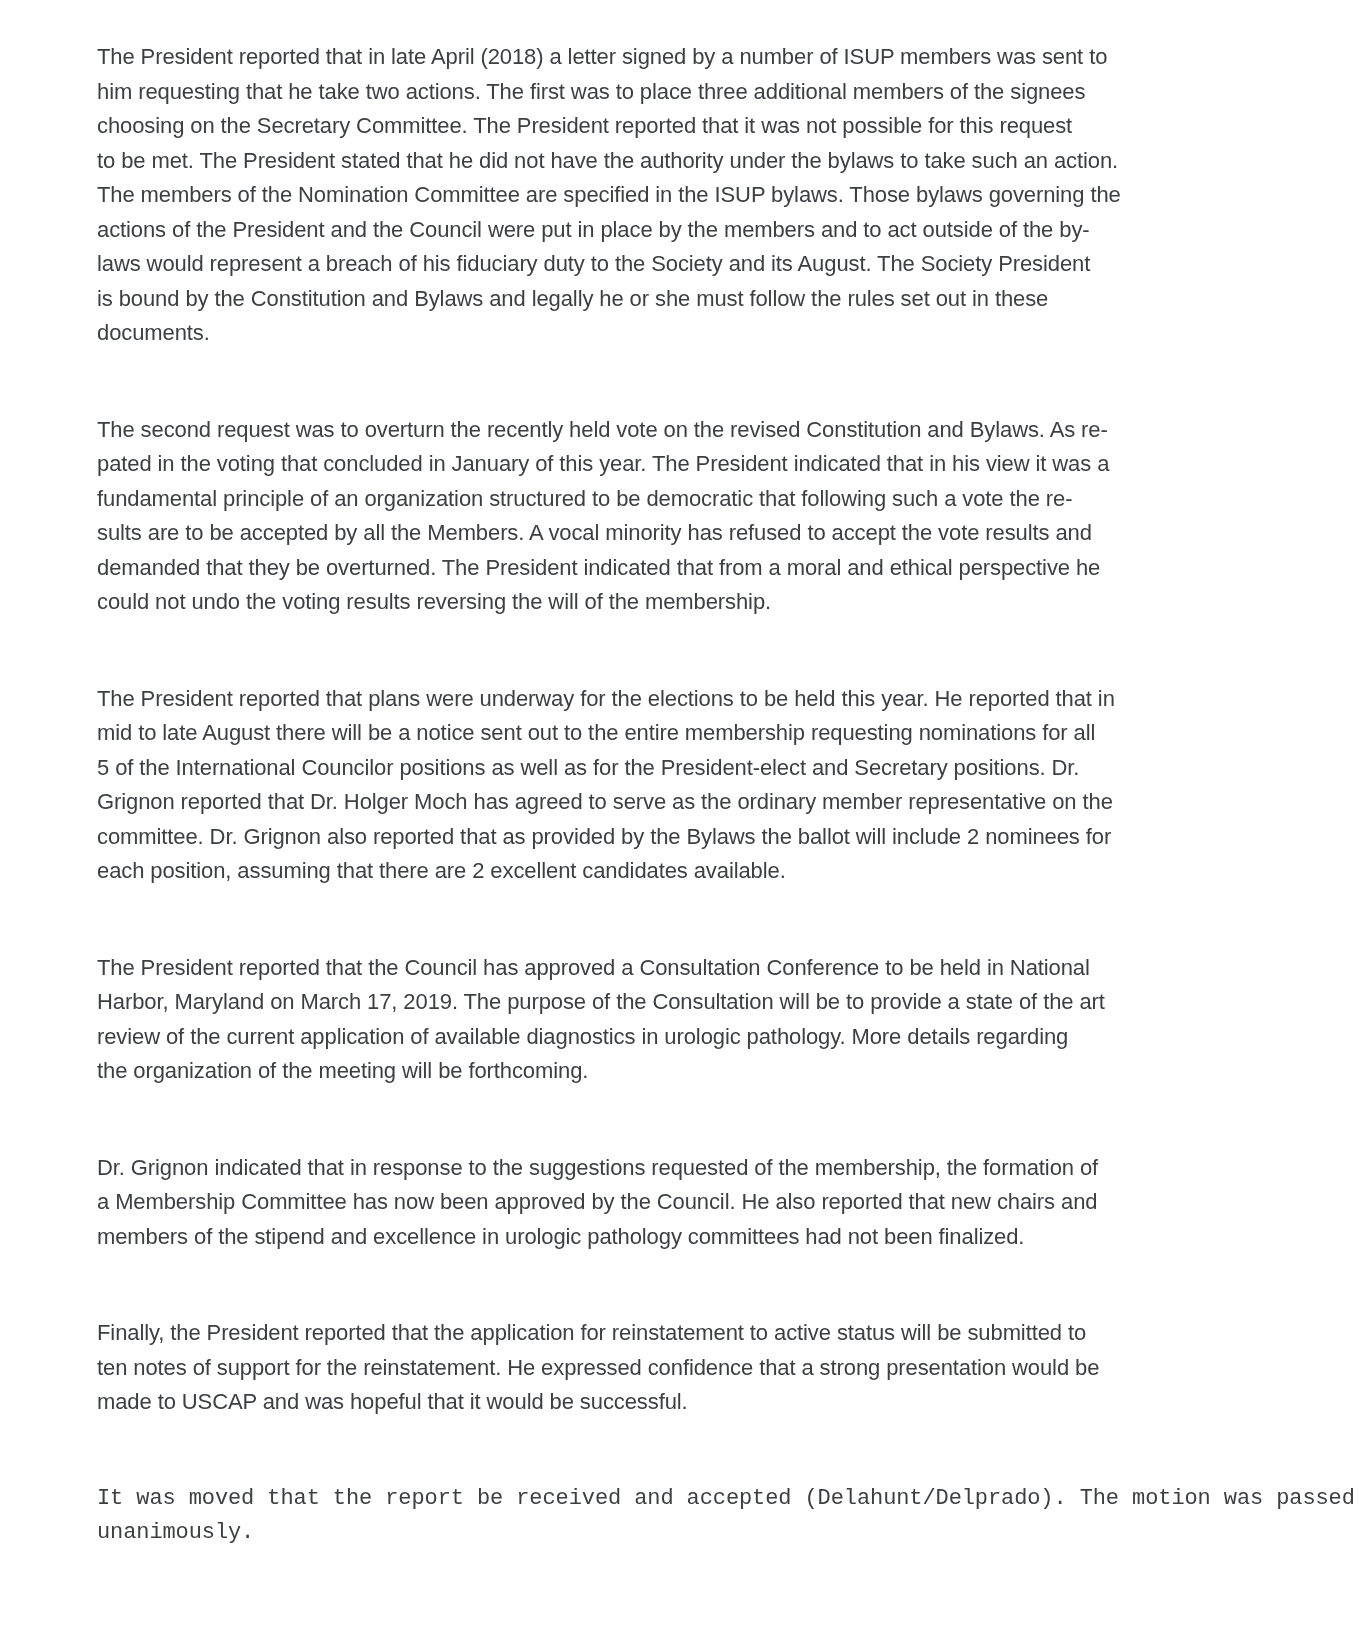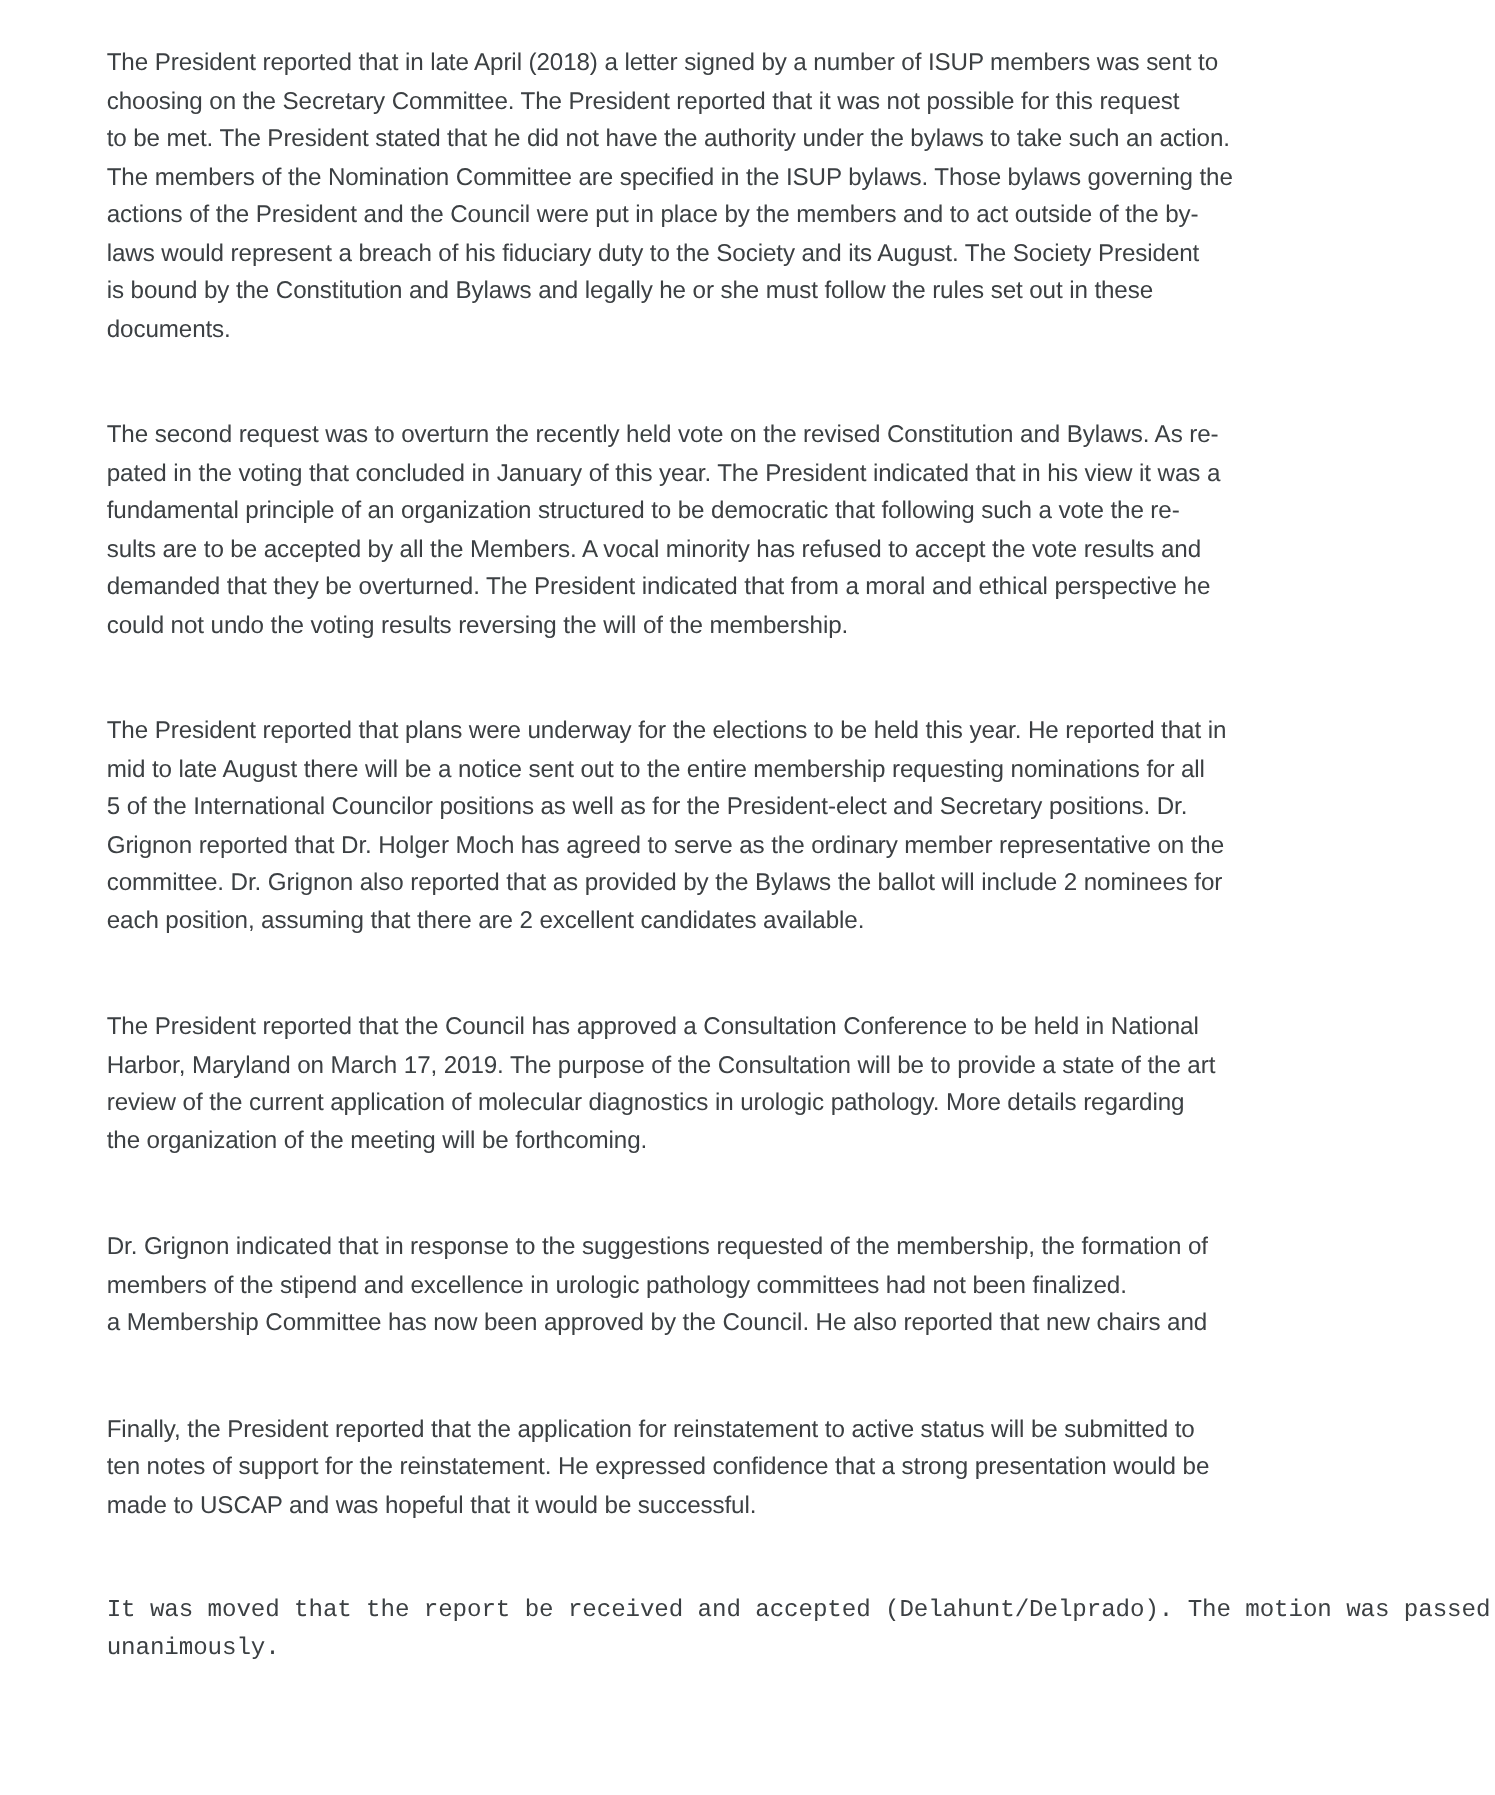--- a/index.html
+++ b/index.html
@@ -38,20 +38,21 @@
     display: block;
     white-space: nowrap;
   }
 </style>
 </head>
 <body>
 
 <main class="page">
   <p class="paragraph">
       <span class="line">The President reported that in late April (2018) a letter signed by a number of ISUP members was sent to</span>
+      <span class="line">him requesting that he take two actions. The first was to place three additional members of the signees</span>
       <span class="line">choosing on the Secretary Committee. The President reported that it was not possible for this request</span>
       <span class="line">to be met. The President stated that he did not have the authority under the bylaws to take such an action.</span>
       <span class="line">The members of the Nomination Committee are specified in the ISUP bylaws. Those bylaws governing the</span>
       <span class="line">actions of the President and the Council were put in place by the members and to act outside of the by-</span>
       <span class="line">laws would represent a breach of his fiduciary duty to the Society and its August. The Society President</span>
       <span class="line">is bound by the Constitution and Bylaws and legally he or she must follow the rules set out in these</span>
       <span class="line">documents.</span>
     </p>
   <p class="paragraph">
       <span class="line">The second request was to overturn the recently held vote on the revised Constitution and Bylaws. As re-</span>
@@ -65,27 +66,27 @@
       <span class="line">The President reported that plans were underway for the elections to be held this year. He reported that in</span>
       <span class="line">mid to late August there will be a notice sent out to the entire membership requesting nominations for all</span>
       <span class="line">5 of the International Councilor positions as well as for the President-elect and Secretary positions. Dr.</span>
       <span class="line">Grignon reported that Dr. Holger Moch has agreed to serve as the ordinary member representative on the</span>
       <span class="line">committee. Dr. Grignon also reported that as provided by the Bylaws the ballot will include 2 nominees for</span>
       <span class="line">each position, assuming that there are 2 excellent candidates available.</span>
     </p>
   <p class="paragraph">
       <span class="line">The President reported that the Council has approved a Consultation Conference to be held in National</span>
       <span class="line">Harbor, Maryland on March 17, 2019. The purpose of the Consultation will be to provide a state of the art</span>
-      <span class="line">review of the current application of molecular diagnostics in urologic pathology. More details regarding</span>
+      <span class="line">review of the current application of available diagnostics in urologic pathology. More details regarding</span>
       <span class="line">the organization of the meeting will be forthcoming.</span>
     </p>
   <p class="paragraph">
       <span class="line">Dr. Grignon indicated that in response to the suggestions requested of the membership, the formation of</span>
+      <span class="line">a Membership Committee has now been approved by the Council. He also reported that new chairs and</span>
       <span class="line">members of the stipend and excellence in urologic pathology committees had not been finalized.</span>
-      <span class="line">a Membership Committee has now been approved by the Council. He also reported that new chairs and</span>
     </p>
   <p class="paragraph">
       <span class="line">Finally, the President reported that the application for reinstatement to active status will be submitted to</span>
       <span class="line">ten notes of support for the reinstatement. He expressed confidence that a strong presentation would be</span>
       <span class="line">made to USCAP and was hopeful that it would be successful.</span>
     </p>
   <p class="paragraph">
       <span class="line">It was moved that the report be received and accepted (Delahunt/Delprado). The motion was passed</span>
       <span class="line">unanimously.</span>
     </p>

